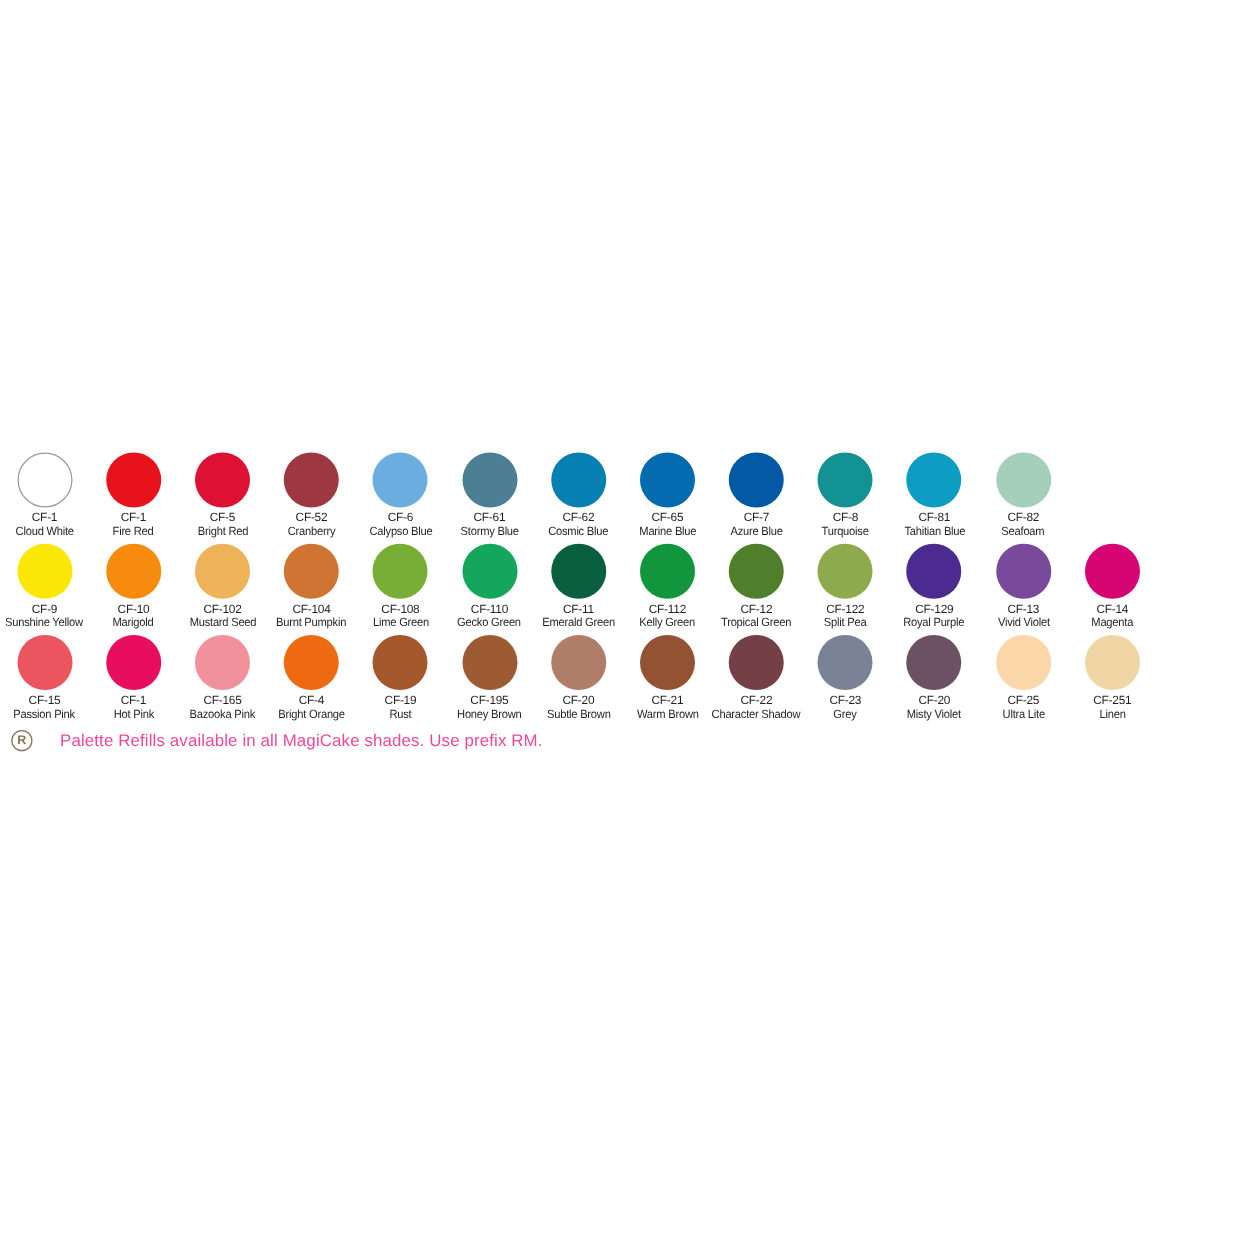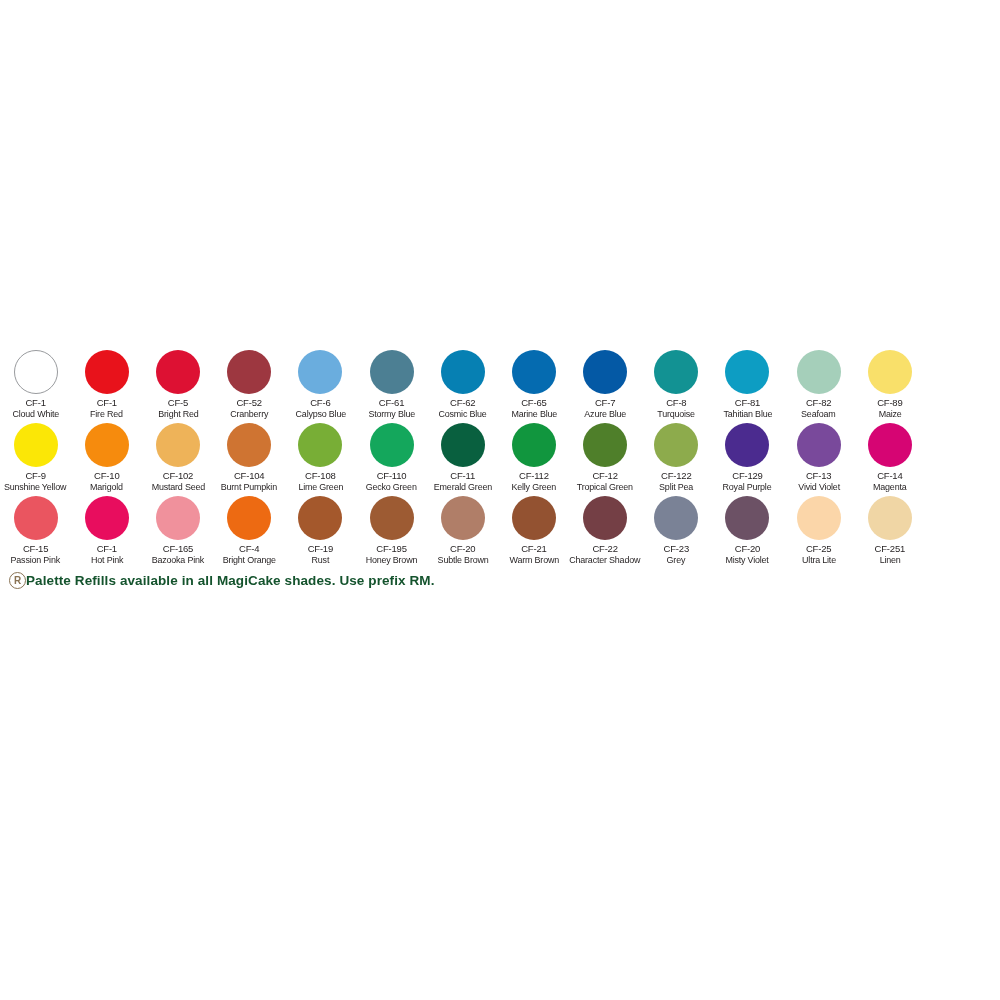--- a/index.html
+++ b/index.html
@@ -11,21 +11,21 @@
     width: 1000px;
     height: 1000px;
     font-family: "Liberation Sans", sans-serif;
     position: relative;
     overflow: hidden;
   }
 
   #palette-sheet {
     position: absolute;
     left: 0;
-    top: 350px;
+    top: 362px;
     width: 804px;
   }
 
   .swatch-row {
     display: flex;
     flex-direction: row;
     align-items: flex-start;
     justify-content: flex-start;
     width: 1000px;
     margin: 0 0 4px 0;
@@ -88,27 +88,26 @@
     border-radius: 50%;
     color: #8a7354;
     font-size: 10px;
     font-weight: bold;
     font-family: "Liberation Sans", sans-serif;
     line-height: 1;
     flex: 0 0 auto;
   }
 
   #footer-note .note-text {
-    margin-left: 0;
+    margin-left: 22px;
     font-family: "Liberation Sans", sans-serif;
     font-size: 13.5px;
-    color: #14532d;
+    color: #ec4899;
     letter-spacing: 0.1px;
     white-space: nowrap;
-    font-weight: bold;
   }
 </style>
 </head>
 <body>
 
 <div id="palette-sheet">
   <div id="rows-container">
       <div class="swatch-row">
         <div class="swatch-cell">
           <span class="swatch-dot outlined" style="background: rgb(255, 255, 255);"></span>
@@ -162,25 +161,20 @@
         </div>
         <div class="swatch-cell">
           <span class="swatch-dot" style="background: rgb(13, 157, 195);"></span>
           <span class="swatch-code">CF-81</span>
           <span class="swatch-name">Tahitian Blue</span>
         </div>
         <div class="swatch-cell">
           <span class="swatch-dot" style="background: rgb(165, 207, 186);"></span>
           <span class="swatch-code">CF-82</span>
           <span class="swatch-name">Seafoam</span>
-        </div>
-        <div class="swatch-cell">
-          <span class="swatch-dot" style="background: rgb(249, 224, 106);"></span>
-          <span class="swatch-code">CF-89</span>
-          <span class="swatch-name">Maize</span>
         </div>
       </div>
       <div class="swatch-row">
         <div class="swatch-cell">
           <span class="swatch-dot" style="background: rgb(251, 231, 6);"></span>
           <span class="swatch-code">CF-9</span>
           <span class="swatch-name">Sunshine Yellow</span>
         </div>
         <div class="swatch-cell">
           <span class="swatch-dot" style="background: rgb(246, 139, 13);"></span>

